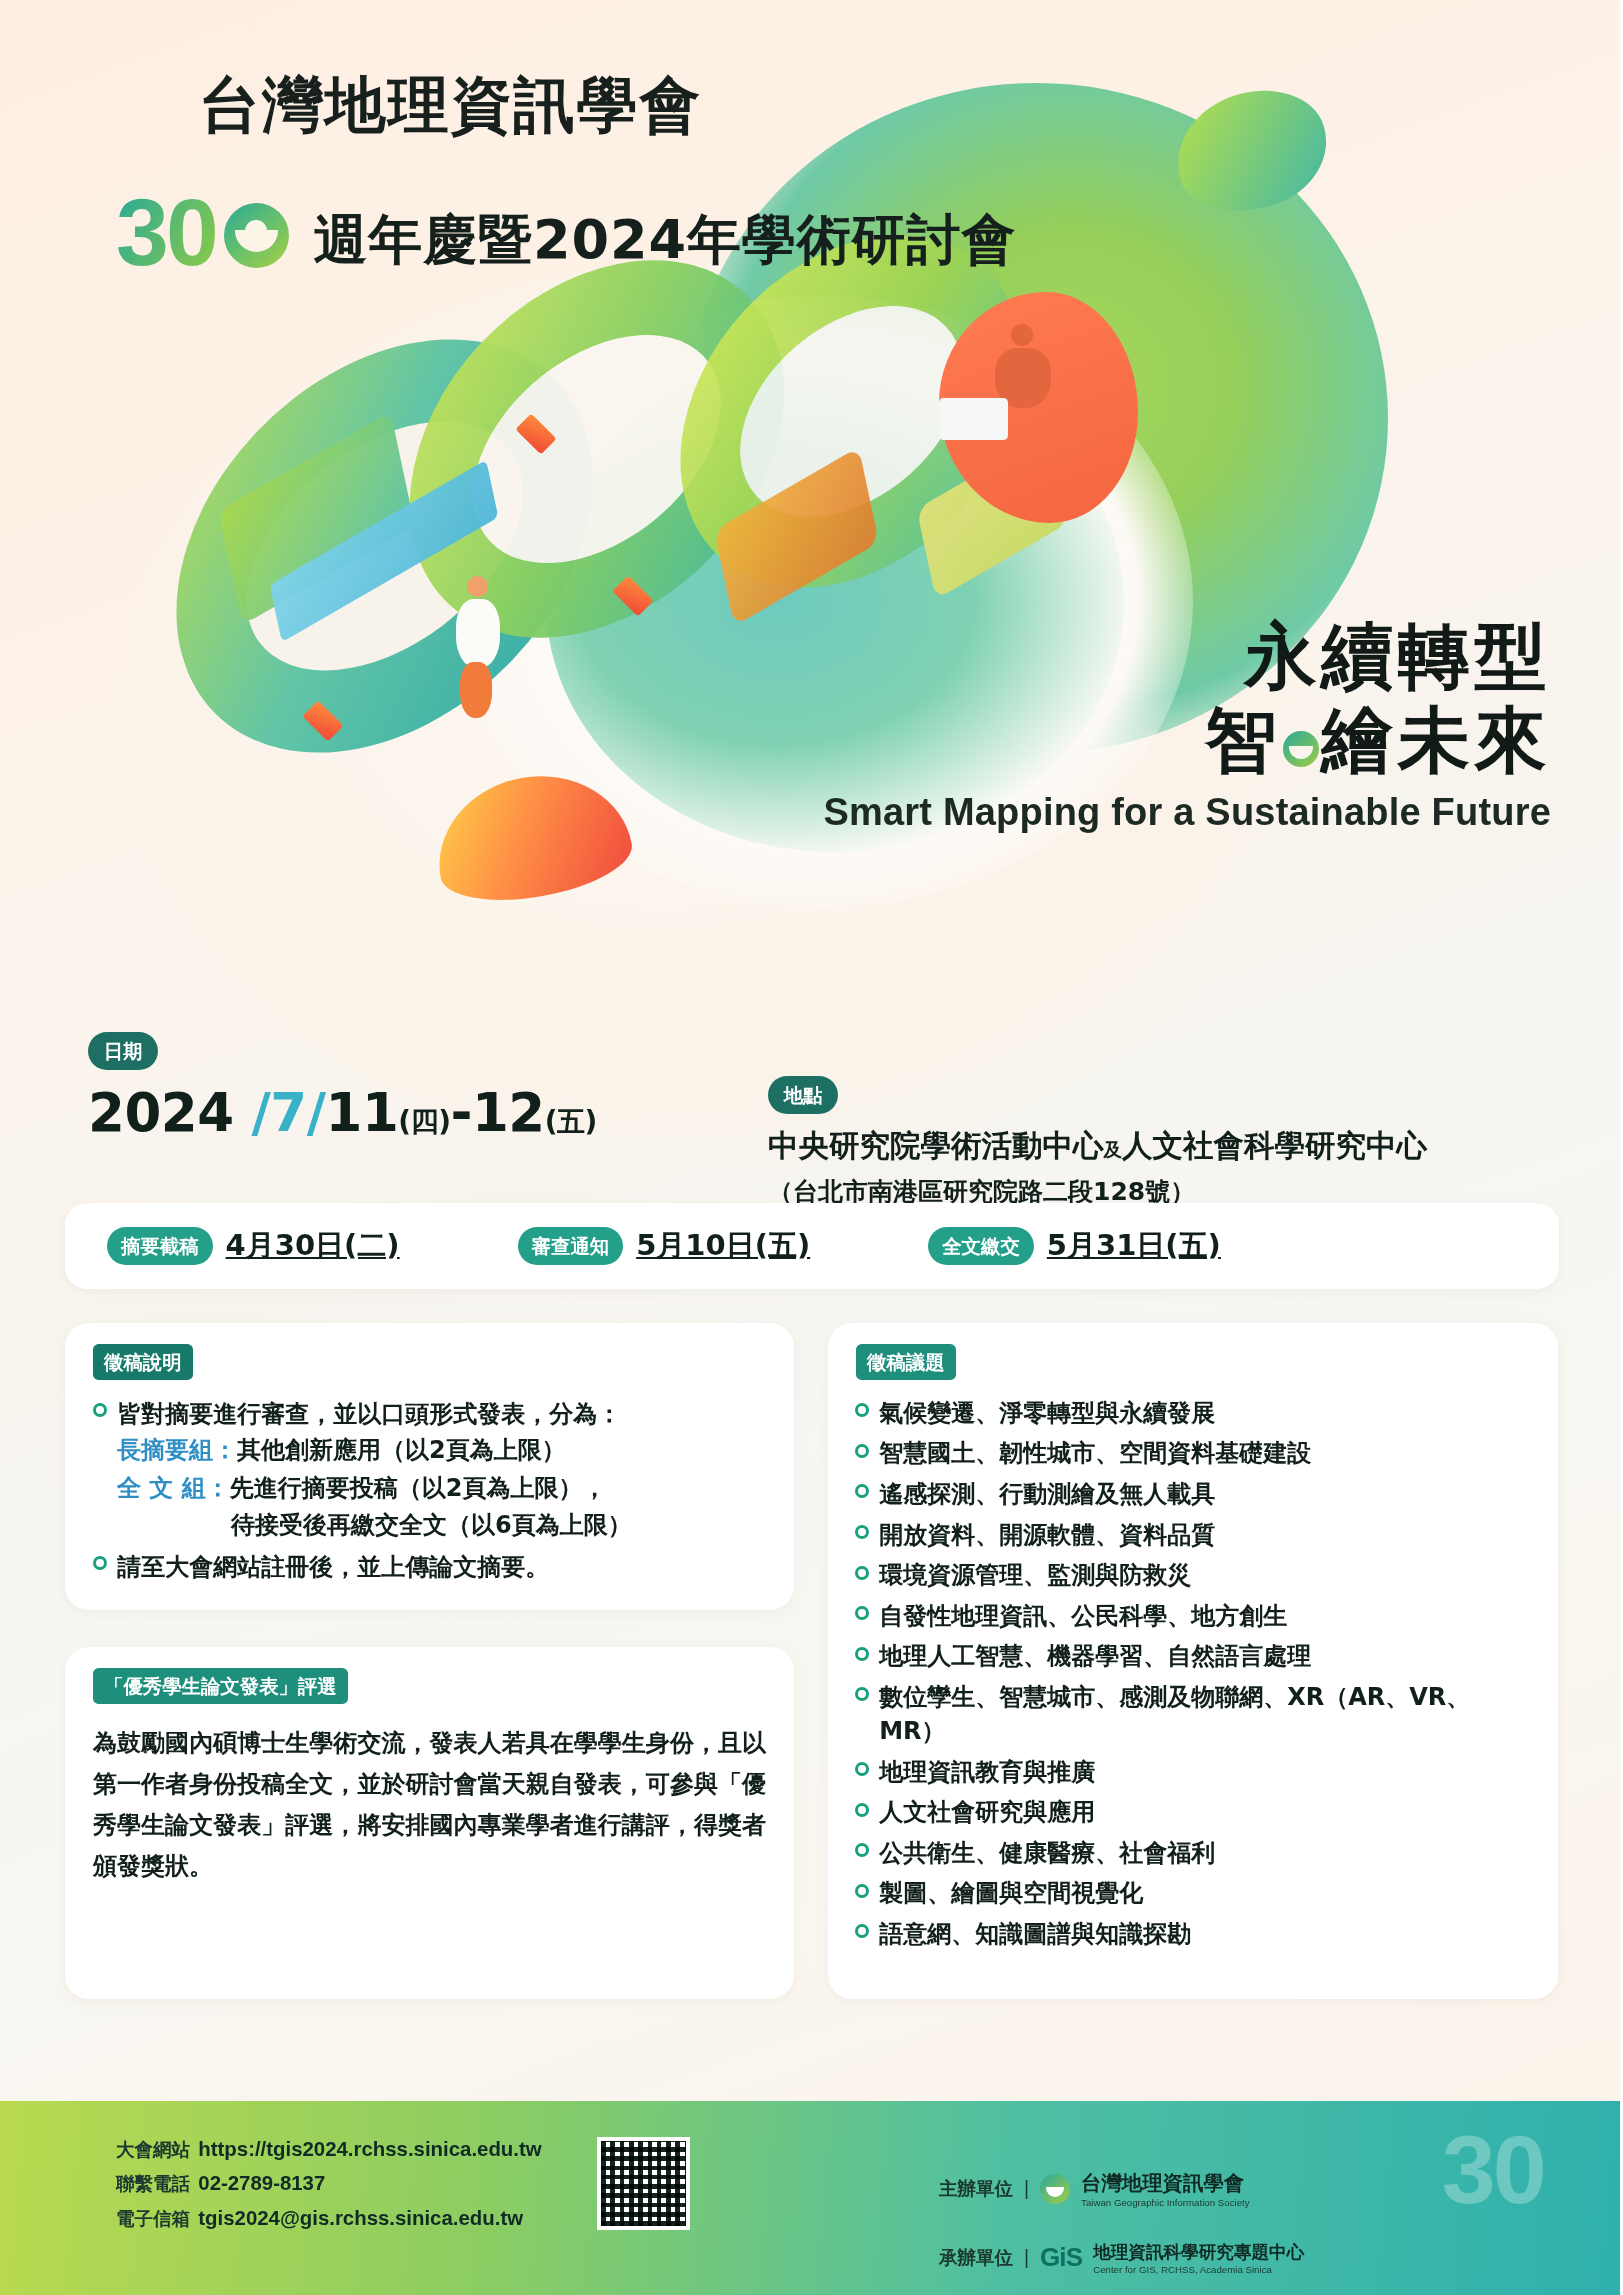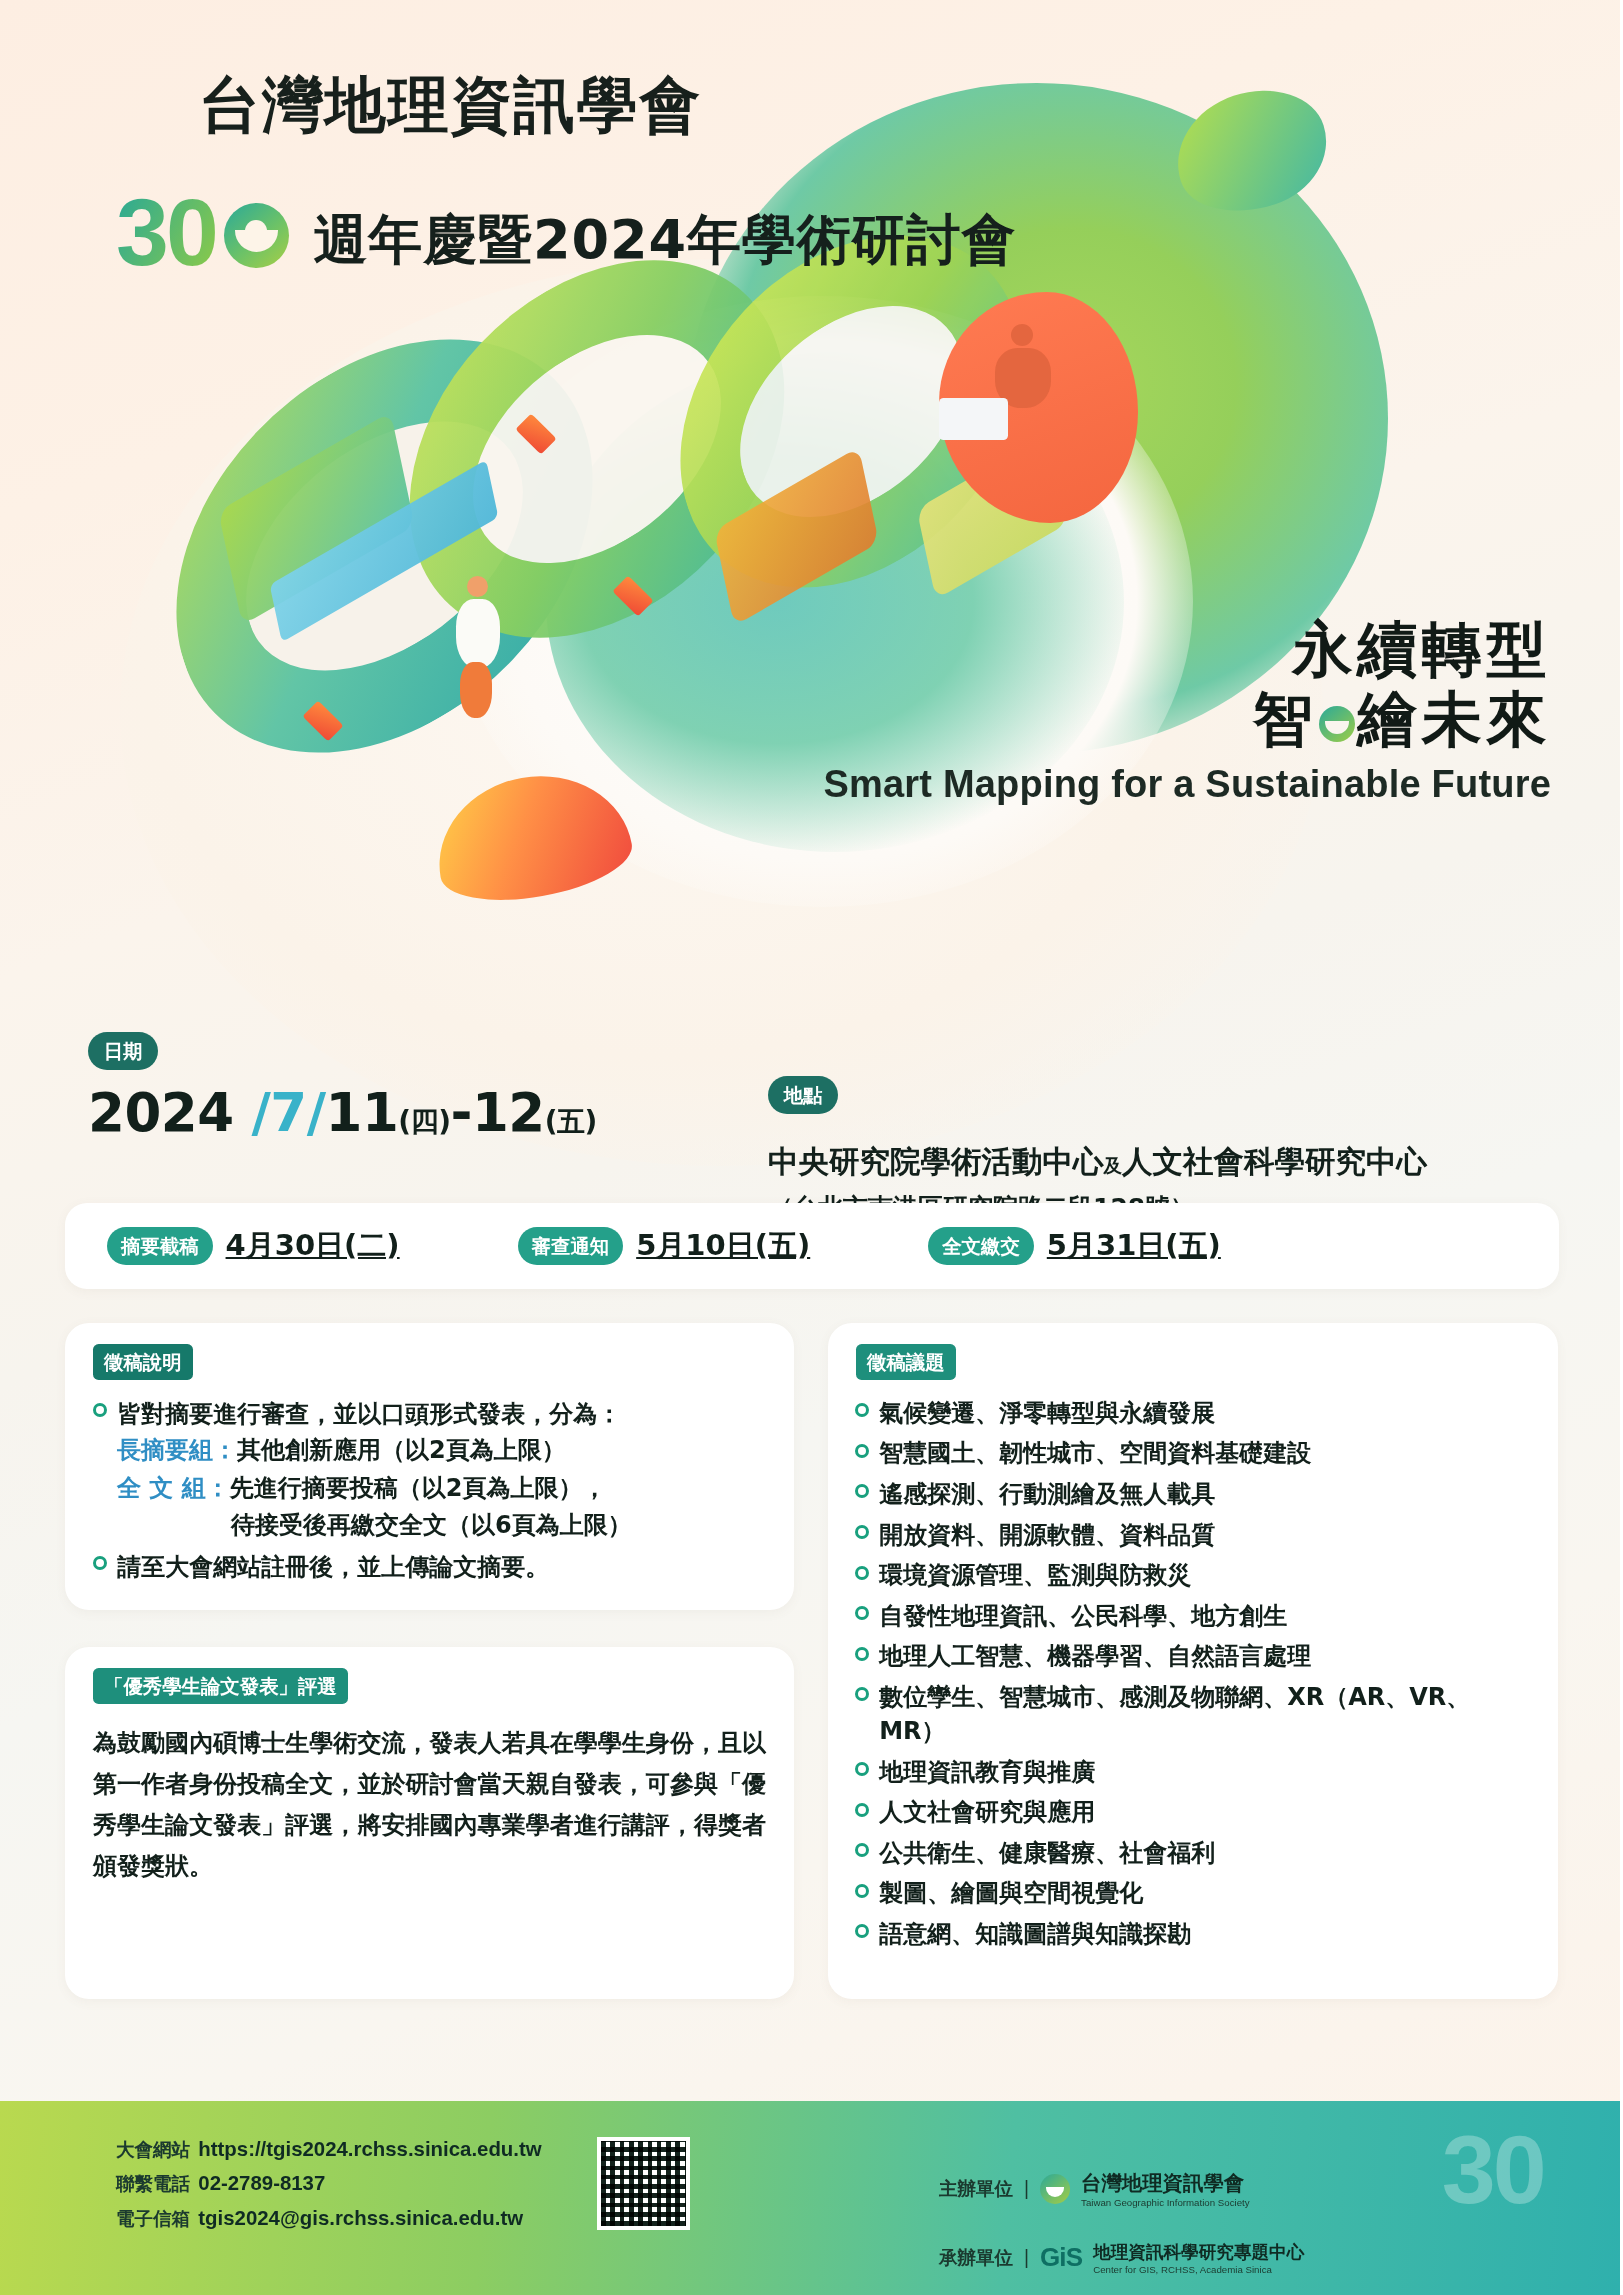--- a/index.html
+++ b/index.html
@@ -151,21 +151,21 @@
     font-size: 54px; font-weight: bold; color: #15201c; letter-spacing: 0.9px;
     font-family: "DejaVu Sans", "Liberation Sans", sans-serif;
     margin-left: 12px; margin-top: 15.7px;
   }
 
   
   .slogan {
     position: absolute; right: 69px; top: 615px; text-align: right;
   }
   .slogan-l1, .slogan-l2 {
-    font-size: 60px; font-weight: 900; color: #111a16; letter-spacing: 4.6px; line-height: 1.16;
+    font-size: 72px; font-weight: 900; color: #111a16; letter-spacing: 4.6px; line-height: 1.16;
     font-family: "DejaVu Sans", "Liberation Sans", sans-serif;
   }
   .slogan-l2 { position: relative; }
   .slogan-en {
     margin-top: 9.3px;
     font-size: 38px; font-weight: 600; color: #1d2a24; letter-spacing: 0.2px;
     font-family: "Liberation Sans", sans-serif;
   }
   .mini-globe {
     display: inline-block; width: 36px; height: 36px; border-radius: 50%;
@@ -192,21 +192,21 @@
     margin-top: 12px;
     font-size: 53px; font-weight: 800; color: #12201b;
     font-family: "DejaVu Sans","Liberation Sans", sans-serif;
     letter-spacing: -0.5px; white-space: nowrap;
   }
   .slash { color: #39b2c9; font-weight: 800; }
   .m7 { color: #39b2c9; }
   .wd { font-size: 28px; }
   .place-block { position: absolute; left: 768px; top: 1076px; }
   .place-line1 {
-    margin-top: 28px; font-size: 30.5px; font-weight: bold; color: #12201b;
+    margin-top: 12px; font-size: 30.5px; font-weight: bold; color: #12201b;
     font-family: Liberation Sans, sans-serif; white-space: nowrap;
   }
   .place-line1 .amp { font-size: 18.5px; font-weight: bold; }
   .place-line2 {
     margin-top: 7.4px; font-size: 25px; font-weight: bold; color: #12201b;
     font-family: "DejaVu Sans","Liberation Sans", sans-serif; white-space: nowrap;
   }
 
   
   .deadline-bar {

